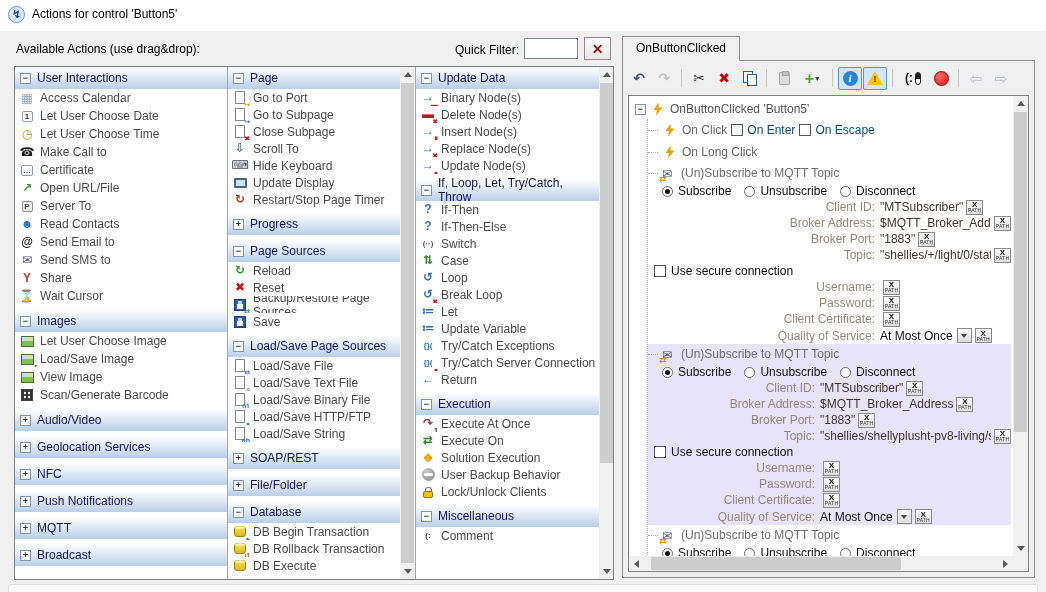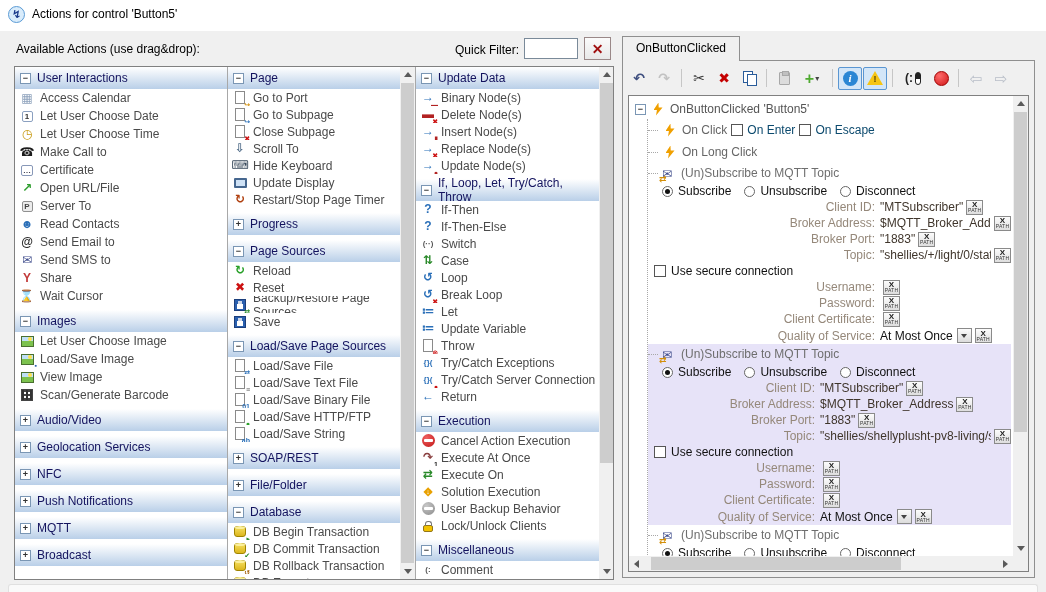--- a/index.html
+++ b/index.html
@@ -452,27 +452,20 @@
           <div class="item">
             <span class="ico">
               <i class="ci db"></i>
               <span class="ov" style="color: rgb(42, 138, 42);">▸</span>
             </span>
             <span>DB Begin Transaction</span>
           </div>
           <div class="item">
             <span class="ico">
               <i class="ci db"></i>
-              <span class="ov" style="color: rgb(42, 138, 42);">✔</span>
-            </span>
-            <span>DB Commit Transaction</span>
-          </div>
-          <div class="item">
-            <span class="ico">
-              <i class="ci db"></i>
               <span class="ov" style="color: rgb(160, 90, 0);">↺</span>
             </span>
             <span>DB Rollback Transaction</span>
           </div>
           <div class="item">
             <span class="ico">
               <i class="ci db"></i>
             </span>
             <span>DB Execute</span>
           </div>
@@ -579,27 +572,20 @@
             <span>Let</span>
           </div>
           <div class="item">
             <span class="ico">
               <span class="g b" style="color: rgb(42, 111, 184);">≔</span>
             </span>
             <span>Update Variable</span>
           </div>
           <div class="item">
             <span class="ico">
-              <i class="ci page"></i>
-              <span class="ov" style="color: rgb(204, 17, 17);">⊗</span>
-            </span>
-            <span>Throw</span>
-          </div>
-          <div class="item">
-            <span class="ico">
               <span class="ibdg" style="background: transparent; border-color: transparent; color: rgb(42, 111, 184);">{}(</span>
             </span>
             <span>Try/Catch Exceptions</span>
           </div>
           <div class="item">
             <span class="ico">
               <span class="ibdg" style="background: transparent; border-color: transparent; color: rgb(42, 111, 184);">{}(</span>
               <span class="ov" style="color: rgb(204, 17, 17);">●</span>
             </span>
             <span>Try/Catch Server Connection</span>
@@ -608,26 +594,20 @@
             <span class="ico">
               <span class="g b" style="color: rgb(42, 111, 184);">←</span>
             </span>
             <span>Return</span>
           </div>
         </div>
         <div class="sec">
           <div class="sec-h">
             <span class="exp">−</span>
             <span>Execution</span>
-          </div>
-          <div class="item">
-            <span class="ico">
-              <i class="ci stop"></i>
-            </span>
-            <span>Cancel Action Execution</span>
           </div>
           <div class="item">
             <span class="ico">
               <span class="g b" style="color: rgb(138, 64, 64);">↷</span>
               <span class="ov" style="color: rgb(34, 34, 34);">1</span>
             </span>
             <span>Execute At Once</span>
           </div>
           <div class="item">
             <span class="ico">

